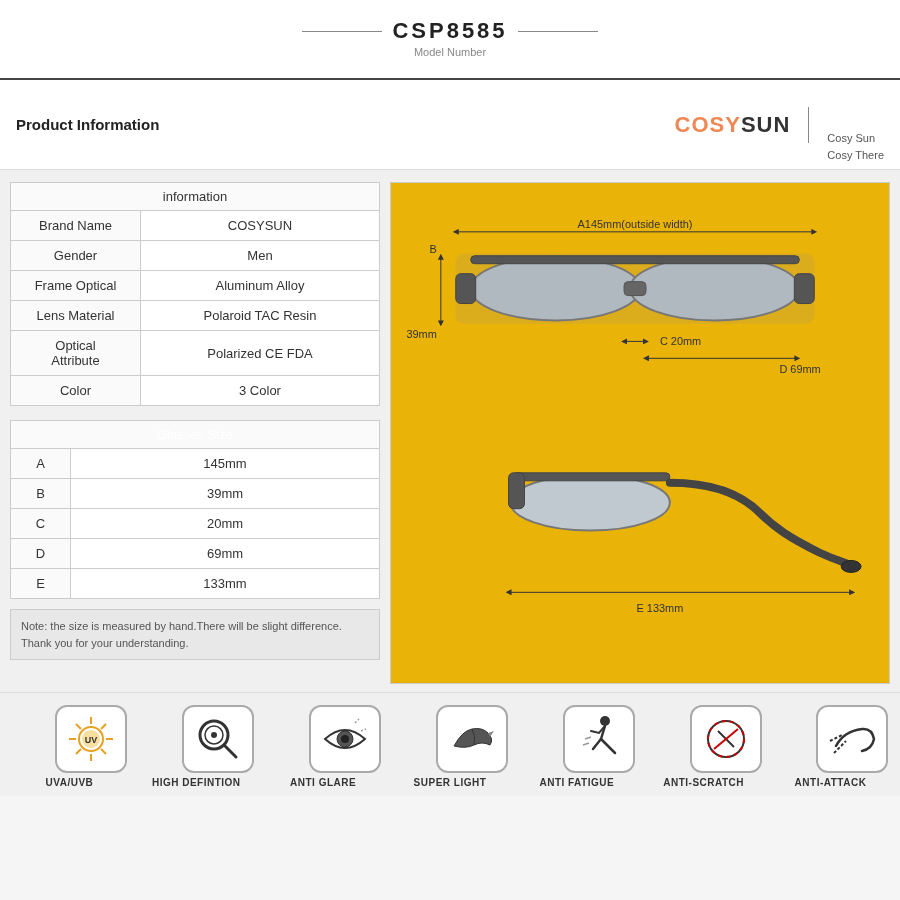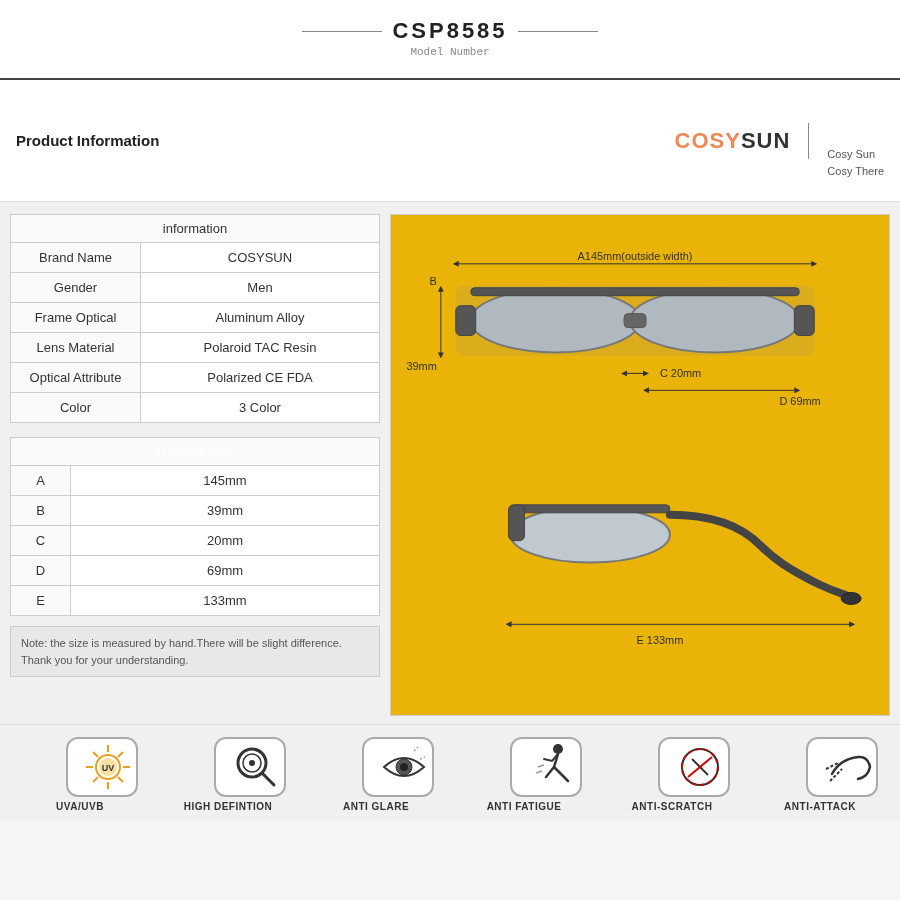--- a/index.html
+++ b/index.html
@@ -34,32 +34,31 @@
       content: '';
       display: inline-block;
       width: 80px;
       height: 1px;
       background: #888;
     }
     .header-subtitle {
       font-size: 11px;
       color: #888;
       margin-top: 2px;
-      font-family: Liberation Mono, monospace;
     }
 
     
     .brand-bar {
       background: #fff;
       border-top: 2px solid #444;
       border-bottom: 1px solid #ddd;
       display: flex;
       align-items: center;
       justify-content: space-between;
-      padding: 22px 16px;
+      padding: 6px 16px;
     }
     .brand-bar-left {
       font-size: 15px;
       font-weight: bold;
       color: #222;
     }
     .brand-bar-right {
       display: flex;
       align-items: center;
       gap: 10px;
@@ -110,21 +109,21 @@
     }
     .info-table .table-header {
       background: #555;
       color: #fff;
       text-align: center;
       padding: 6px;
       font-size: 13px;
     }
     .info-table td {
       border: 1px solid #ccc;
-      padding: 7px 12px;
+      padding: 7px 20px;
       font-size: 13px;
     }
     .info-table tr td:first-child {
       text-align: center;
       width: 130px;
       color: #333;
       background: #fafafa;
     }
     .info-table tr td:last-child {
       text-align: center;
@@ -188,26 +187,26 @@
     }
     .feature-item {
       display: flex;
       flex-direction: column;
       align-items: center;
       gap: 4px;
       width: 110px;
     }
     .feature-icon-box {
       width: 72px;
-      height: 60px;
+      height: 68px;
       border: 2px solid #aaa;
       border-radius: 12px;
       display: flex;
       align-items: center;
-      justify-content: flex-end;
+      justify-content: center;
       background: #fff;
       margin-left: 44px;
     }
     .feature-label {
       font-size: 10px;
       font-weight: bold;
       color: #333;
       text-align: center;
       letter-spacing: 0.5px;
     }
@@ -412,20 +411,32 @@
         <circle cx="28" cy="28" r="8" fill="#555" stroke="#333" stroke-width="1"></circle>
         <circle cx="28" cy="28" r="4" fill="#222"></circle>
 
         <line x1="38" y1="12" x2="42" y2="8" stroke="#999" stroke-width="1.5" stroke-dasharray="2,2"></line>
         <line x1="44" y1="20" x2="49" y2="18" stroke="#999" stroke-width="1.5" stroke-dasharray="2,2"></line>
       </svg>
     </div>
     <span class="feature-label">ANTI GLARE</span>
   </div>
 
+  <div class="feature-item">
+    <div class="feature-icon-box">
+      <svg width="56" height="56" viewBox="0 0 56 56">
+
+        <path d="M10 35 Q18 20 28 18 Q38 16 44 22 Q50 28 46 34 Q38 30 30 34 Q22 38 10 35 Z" fill="#555" stroke="#333" stroke-width="1"></path>
+        <path d="M28 18 Q32 25 30 34" stroke="#333" stroke-width="1" fill="none"></path>
+
+        <path d="M44 22 L50 20 L46 26 Z" fill="#888"></path>
+      </svg>
+    </div>
+    <span class="feature-label">SUPER LIGHT</span>
+  </div>
 
   <div class="feature-item">
     <div class="feature-icon-box">
       <svg width="56" height="56" viewBox="0 0 56 56">
 
         <circle cx="34" cy="10" r="5" fill="#333"></circle>
         <path d="M34 15 L30 28 L22 38" stroke="#333" stroke-width="2.5" fill="none" stroke-linecap="round"></path>
         <path d="M30 28 L38 36 L44 42" stroke="#333" stroke-width="2.5" fill="none" stroke-linecap="round"></path>
         <path d="M34 15 L28 22 L20 20" stroke="#333" stroke-width="2" fill="none" stroke-linecap="round"></path>
 

